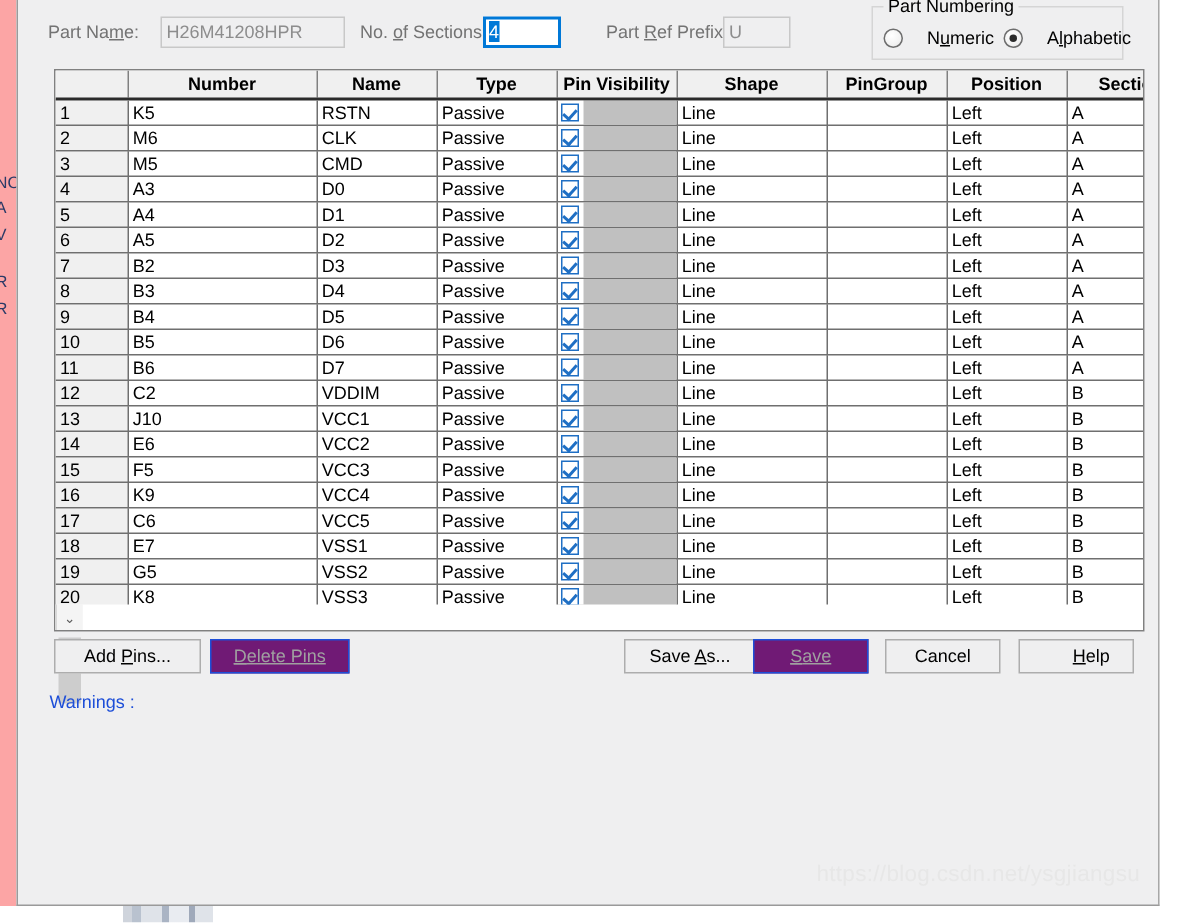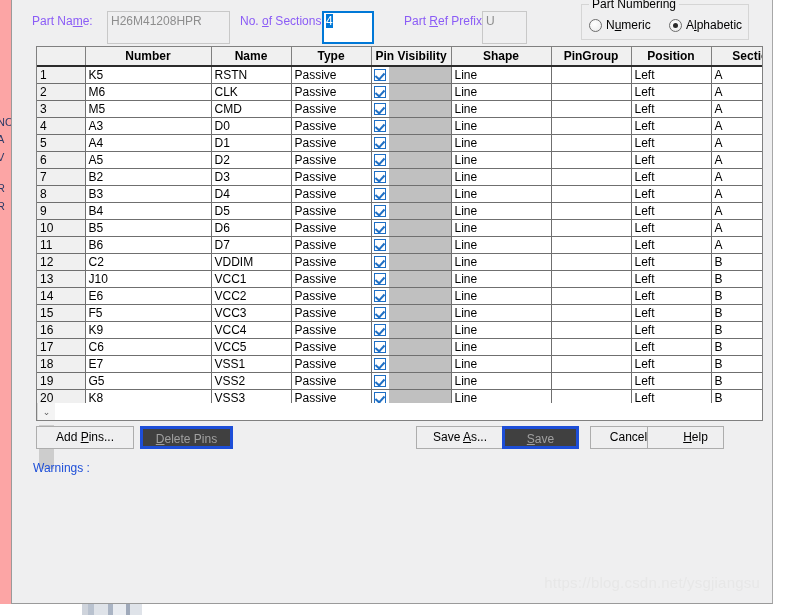--- a/index.html
+++ b/index.html
@@ -48,35 +48,35 @@
   }
 
   
   .form-row {
     position: relative;
     height: 42px;
   }
   .field-label {
     position: absolute;
     font-size: 12px;
-    color: #8b5cf6;
+    color: #737373;
     white-space: nowrap;
   }
   .field-label u { text-decoration: underline; }
 
   .text-input {
     position: absolute;
     box-sizing: border-box;
     background: #ffffff;
     border: 1px solid #abadb3;
     font-family: "Liberation Sans", sans-serif;
     font-size: 12px;
     padding: 1px 3px;
     line-height: 17px;
-    height: 33px;
+    height: 21px;
     color: #000;
   }
   .text-input.readonly {
     background: #efeff0;
     border: 1px solid #c8c8c8;
     color: #8d8d8d;
   }
   .text-input.focused {
     border: 2px solid #0078d7;
     padding: 0px 2px;
@@ -99,21 +99,21 @@
     top: -8px; left: 7px;
     background: #efeff0;
     padding: 0 3px;
     font-size: 12px;
     color: #000;
   }
   .radio-item {
     position: absolute;
     display: flex;
     align-items: center;
-    gap: 4px;
+    gap: 16px;
     font-size: 12px;
     white-space: nowrap;
   }
   .radio-dot {
     width: 13px; height: 13px;
     border-radius: 50%;
     border: 1px solid #6d6d6d;
     background: radial-gradient(circle at 40% 35%, #ffffff 0%, #f2f2f2 60%, #e3e3e3 100%);
     box-sizing: border-box;
     position: relative;
@@ -261,22 +261,23 @@
     font-family: "Liberation Sans", sans-serif;
     font-size: 12px;
     color: #000;
     text-align: center;
     line-height: 21px;
     cursor: default;
     white-space: nowrap;
   }
   .btn.disabled {
     color: #a0a0a0;
-    background: #404040;
-    border: 3px solid #1d4ed8;
+    background: #701a75;
+    border: 1px solid #1d4ed8;
+    text-decoration: underline;
   }
   .btn u { text-decoration: underline; }
   .btn.disabled u { text-decoration: underline; }
 
   
   #warnings-label {
     position: absolute;
     left: 32px; top: 461px;
     font-size: 12px;
     color: #1d4ed8;
@@ -694,21 +695,21 @@
   <div class="btn" id="btn-add-pins" style="left:24px; top:426px; width:98px;"><span>Add </span><u>P</u><span>ins...</span></div>
 
   <div class="btn disabled" id="btn-delete-pins" style="left:128px; top:426px; width:93px;"><span></span><u>D</u><span>elete Pins</span></div>
 
   <div class="btn" id="btn-save-as" style="left:404px; top:426px; width:88px;"><span>Save </span><u>A</u><span>s...</span></div>
 
   <div class="btn disabled" id="btn-save" style="left:490px; top:426px; width:77px;"><span></span><u>S</u><span>ave</span></div>
 
   <div class="btn" id="btn-cancel" style="left:578px; top:426px; width:77px;"><span>Cancel</span></div>
 
-  <div class="btn" id="btn-help" style="left:635px; top:426px; width:77px;padding-left:20px;"><span></span><u>H</u><span>elp</span></div>
+  <div class="btn" id="btn-help" style="left:667px; top:426px; width:77px;padding-left:20px;"><span></span><u>H</u><span>elp</span></div>
 
   <div id="warnings-label" style="left:21px; top:461px;">Warnings :</div>
 
   <div id="watermark">https://blog.csdn.net/ysgjiangsu</div>
 </div>
 
 <div id="taskbar">
   <div class="tb-inner"></div>
 </div>
 

